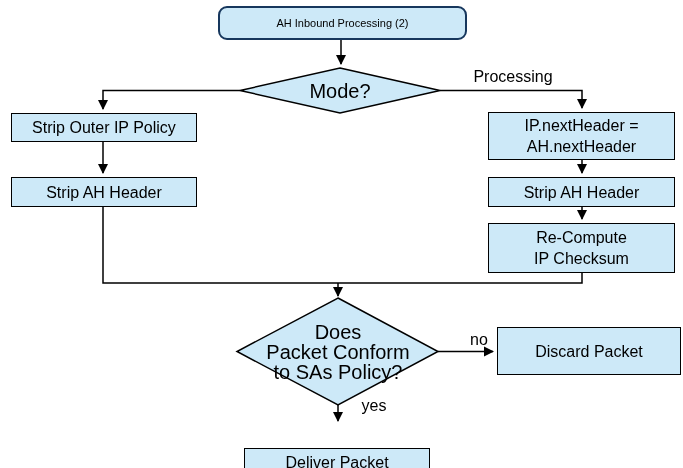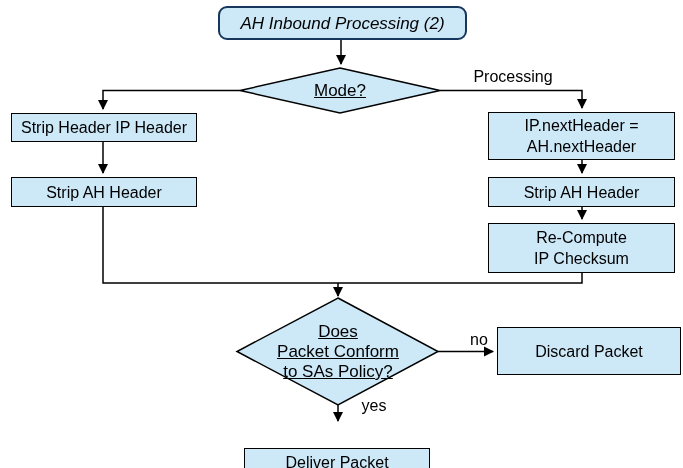--- a/index.html
+++ b/index.html
@@ -46,33 +46,31 @@
     align-items: center;
     justify-content: center;
     text-align: center;
     font-size: 16px;
     line-height: 21px;
     white-space: pre-line;
   }
   .node.start {
     border: 2px solid var(--start-border);
     border-radius: 9px;
-    font-size: 17px;
-    font-style: italic;
+    font-size: 11px;
   }
   .decision-label {
     position: absolute;
     display: flex;
     align-items: center;
     justify-content: center;
     text-align: center;
-    font-size: 17px;
+    font-size: 20px;
     line-height: 20px;
     white-space: pre-line;
-    text-decoration: underline;
   }
   .edge-label {
     position: absolute;
     font-size: 16px;
     line-height: 18px;
     text-align: center;
   }
 </style>
 </head>
 <body>
@@ -105,21 +103,21 @@
     <line x1="438" y1="351.5" x2="493" y2="351.5" marker-end="url(#arrow)"></line>
 
     <line x1="338" y1="405" x2="338" y2="421" marker-end="url(#arrow)"></line>
 
     <polygon class="diamond" points="340,68 440,90.5 340,113 240,90.5"></polygon>
     <polygon class="diamond" points="338,298 438,351.5 338,405 237,351.5"></polygon>
   </svg>
 
   <div class="node start" style="left:218px; top:6px; width:249px; height:34px;">AH Inbound Processing (2)</div>
 
-  <div class="node" style="left:11px; top:113px; width:186px; height:29px;">Strip Header IP Header</div>
+  <div class="node" style="left:11px; top:113px; width:186px; height:29px;">Strip Outer IP Policy</div>
 
   <div class="node" style="left:11px; top:177px; width:186px; height:30px;">Strip AH Header</div>
 
   <div class="node" style="left:488px; top:112px; width:187px; height:48px;">IP.nextHeader =
 AH.nextHeader</div>
 
   <div class="node" style="left:488px; top:177px; width:187px; height:30px;">Strip AH Header</div>
 
   <div class="node" style="left:497px; top:327px; width:184px; height:48px;">Discard Packet</div>
 

